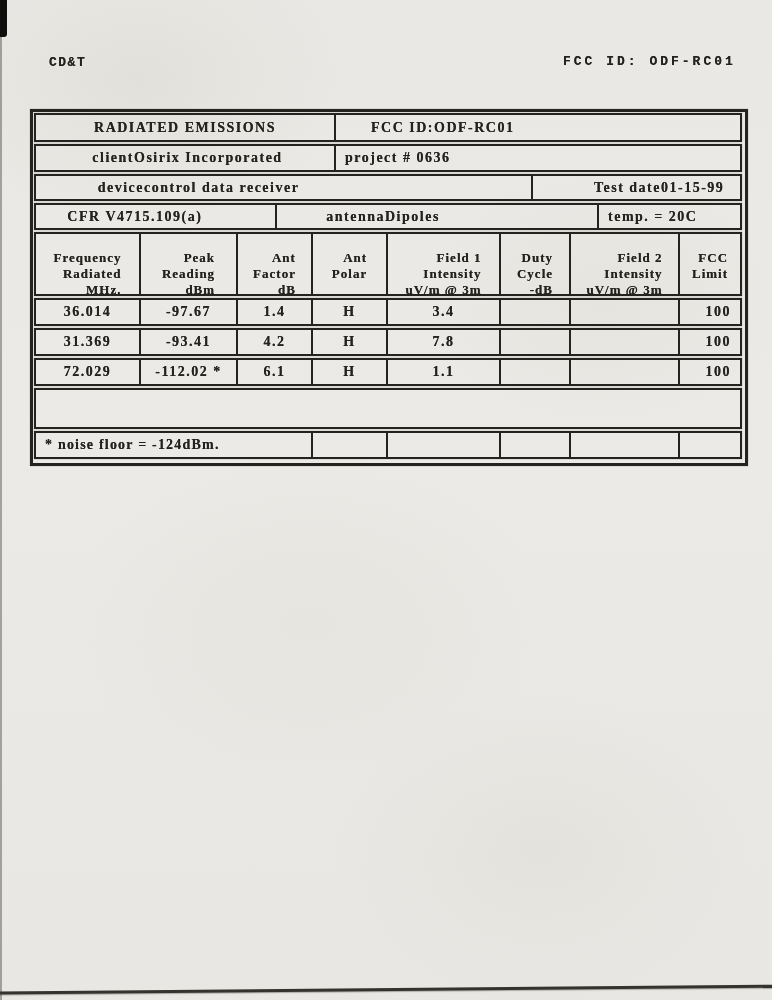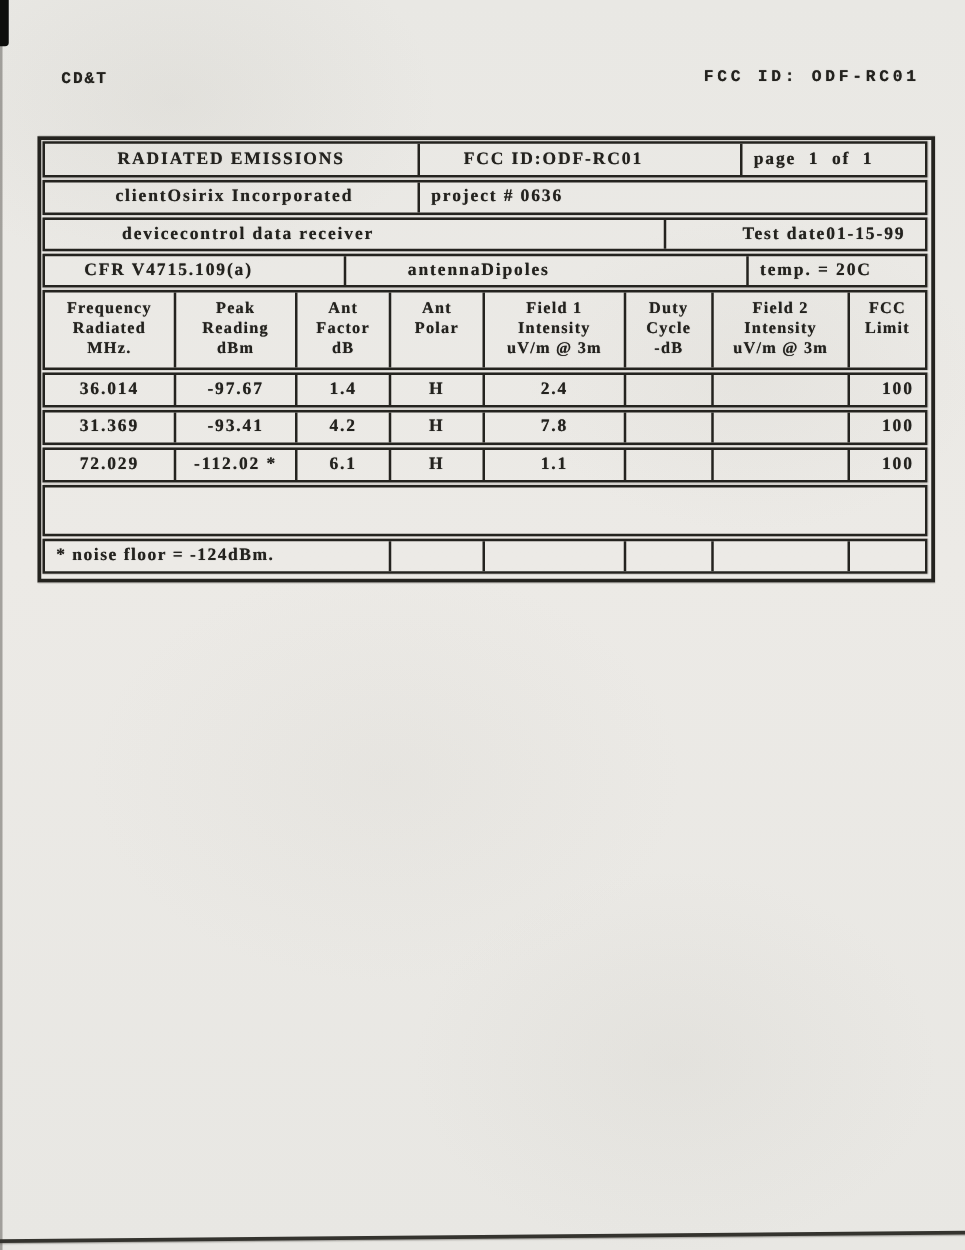--- a/index.html
+++ b/index.html
@@ -29,21 +29,21 @@
   .tbl{position:absolute;left:30px;top:109px;width:712px;height:351px;border:3px solid #24231f;box-shadow:0 0 1px rgba(40,38,34,0.5);}
   .row{position:absolute;left:1px;width:708px;border:2px solid #24231f;box-sizing:border-box;display:flex;box-shadow:0 0 1px rgba(40,38,34,0.45);font-family:Liberation Serif, serif;}
   .cell{box-sizing:border-box;border-right:2px solid #24231f;display:flex;align-items:center;overflow:hidden;}
   .cell:last-child{border-right:none;flex:1;}
   .cell .t{font-size:14px;letter-spacing:1.5px;text-shadow:0 0 0.6px rgba(35,34,30,0.75);}
   .pl{padding-left:9px;text-align:right;}
   .ctr{justify-content:center;}
   .rgt{justify-content:flex-end;padding-right:9px;}
   
   .hcell{align-items:flex-start;justify-content:center;}
-  .hcell .t{font-size:13px;letter-spacing:1px;line-height:16px;padding-top:4px;text-align:center;}
+  .hcell .t{font-size:13px;letter-spacing:1px;line-height:16px;padding-top:16px;text-align:right;}
   
   .r1{top:1px;height:29px;}
   .r2{top:32px;height:28px;}
   .r3{top:62px;height:27px;}
   .r4{top:91px;height:27px;}
   .rh{top:120px;height:64px;}
   .rd1{top:186px;height:28px;}
   .rd2{top:216px;height:28px;}
   .rd3{top:246px;height:28px;}
   .re{top:276px;height:41px;}
@@ -75,23 +75,20 @@
   <div class="tbl">
 
     <div class="row r1">
       <div class="cell w-a ctr">
         <span class="t">RADIATED EMISSIONS</span>
       </div>
       <div class="cell w-b pl">
         <span class="t lbl lw89">FCC ID:</span>
           <span class="t">ODF-RC01</span>
       </div>
-      <div class="cell pl">
-        <span class="t">page  1  of  1</span>
-      </div>
     </div>
 
     <div class="row r2">
       <div class="cell w-a pl">
         <span class="t lbl lw89">client</span>
           <span class="t">Osirix Incorporated</span>
       </div>
       <div class="cell pl">
         <span class="t">project # 0636</span>
       </div>
@@ -170,21 +167,21 @@
       <div class="cell c2 ctr">
           <span class="t">-97.67</span>
         </div>
       <div class="cell c3 ctr">
           <span class="t">1.4</span>
         </div>
       <div class="cell c4 ctr">
           <span class="t">H</span>
         </div>
       <div class="cell c5 ctr">
-          <span class="t">2.4</span>
+          <span class="t">3.4</span>
         </div>
       <div class="cell c6 ctr">
           <span class="t"></span>
         </div>
       <div class="cell c7 ctr">
           <span class="t"></span>
         </div>
       <div class="cell rgt">
           <span class="t">100</span>
         </div>

